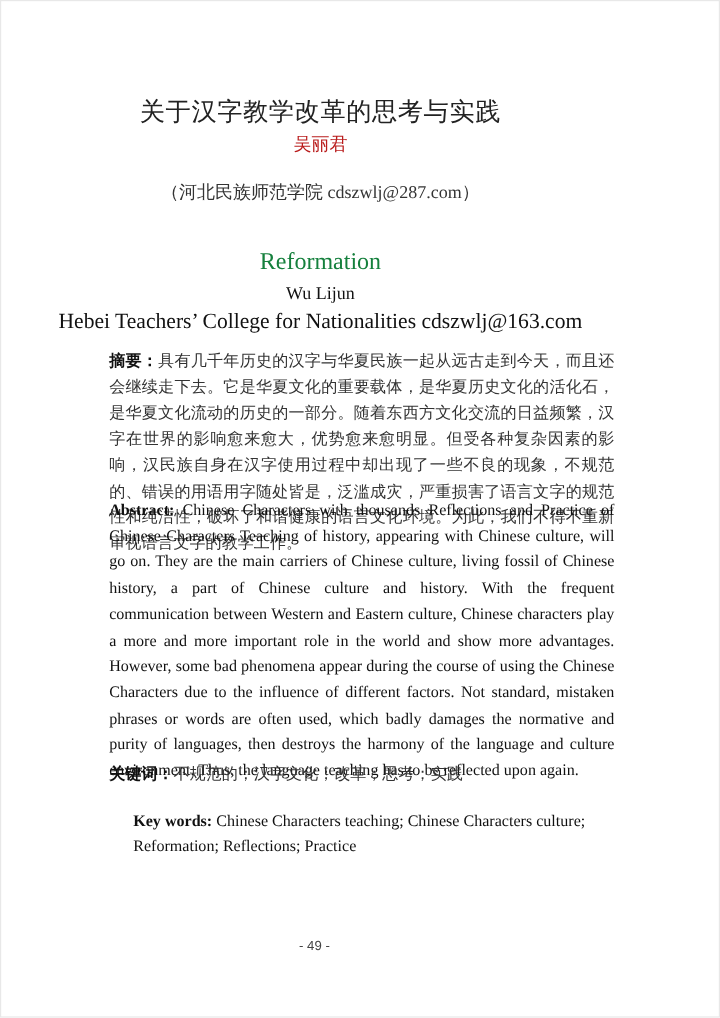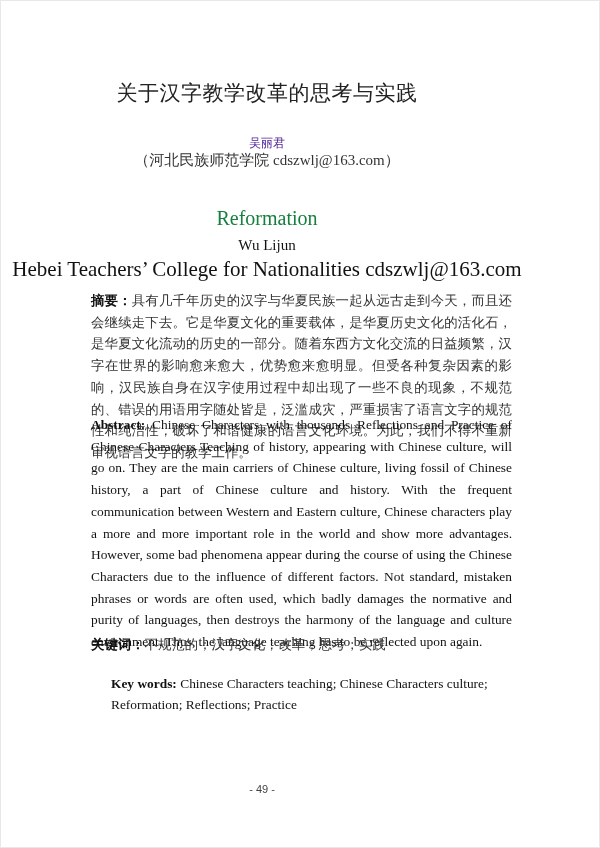--- a/index.html
+++ b/index.html
@@ -1,41 +1,41 @@
 <!DOCTYPE html>
 <html><head>
 <meta charset="utf-8">
 <style>
   html, body { margin:0; padding:0; background:#ffffff; }
   body { width:600px; height:848px; position:relative; overflow:hidden;
          font-family:"Liberation Serif","DejaVu Serif",serif; color:#111; }
   .page { position:absolute; left:0; top:0; width:598px; height:846px; border:1px solid #e8e8e8; }
   .center { position:absolute; left:0; width:532px; text-align:center; }
   .cn-title { top:78px; font-size:21px; color:#222; letter-spacing:0.5px; }
-  .cn-author { top:134px; font-size:12px; color:#4c1d95; }
+  .cn-author { top:110px; font-size:15px; color:#b91c1c; }
   .cn-affil { top:150px; font-size:15px; color:#333; }
   .en-title { top:206px; font-size:20px; color:#15803d; }
   .en-author { top:236px; font-size:15px;text-align:center; }
-  .en-affil { top:256px; font-size:21px; }
+  .en-affil { top:256px; font-size:18px; }
   .block { position:absolute; left:90px; width:421px; font-size:13.4px; line-height:21.7px; }
   .cn-abstract { top:289px; color:#333; text-align:justify;font-family:Liberation Serif, serif; }
   .en-abstract { top:413px; text-align:justify; text-align-last:left; }
   .cn-kw { top:633px; color:#333; }
   .en-kw { top:672px; line-height:21px;margin-left:20px; }
   b { font-weight:bold; color:#111; }
   .pagenum { position:absolute; left:0; width:522px; top:782px; text-align:center;
              font-family:"Liberation Sans",sans-serif; font-size:11px; color:#444; }
 </style>
 </head>
 <body>
 
 <div class="page">
   <div class="center cn-title">关于汉字教学改革的思考与实践</div>
   <div class="center cn-author">吴丽君</div>
-  <div class="center cn-affil">（河北民族师范学院  cdszwlj@163.com）</div>
+  <div class="center cn-affil">（河北民族师范学院  cdszwlj@287.com）</div>
 
   <div class="center en-title">Reformation</div>
   <div class="center en-author">Wu Lijun</div>
   <div class="center en-affil">Hebei Teachers’ College for Nationalities cdszwlj@163.com</div>
 
   <div class="block cn-abstract">
     <b>摘要：</b><span>具有几千年历史的汉字与华夏民族一起从远古走到今天，而且还会继续走下去。它是华夏文化的重要载体，是华夏历史文化的活化石，是华夏文化流动的历史的一部分。随着东西方文化交流的日益频繁，汉字在世界的影响愈来愈大，优势愈来愈明显。但受各种复杂因素的影响，汉民族自身在汉字使用过程中却出现了一些不良的现象，不规范的、错误的用语用字随处皆是，泛滥成灾，严重损害了语言文字的规范性和纯洁性，破坏了和谐健康的语言文化环境。为此，我们不得不重新审视语言文字的教学工作。</span>
   </div>
 
   <div class="block en-abstract">

